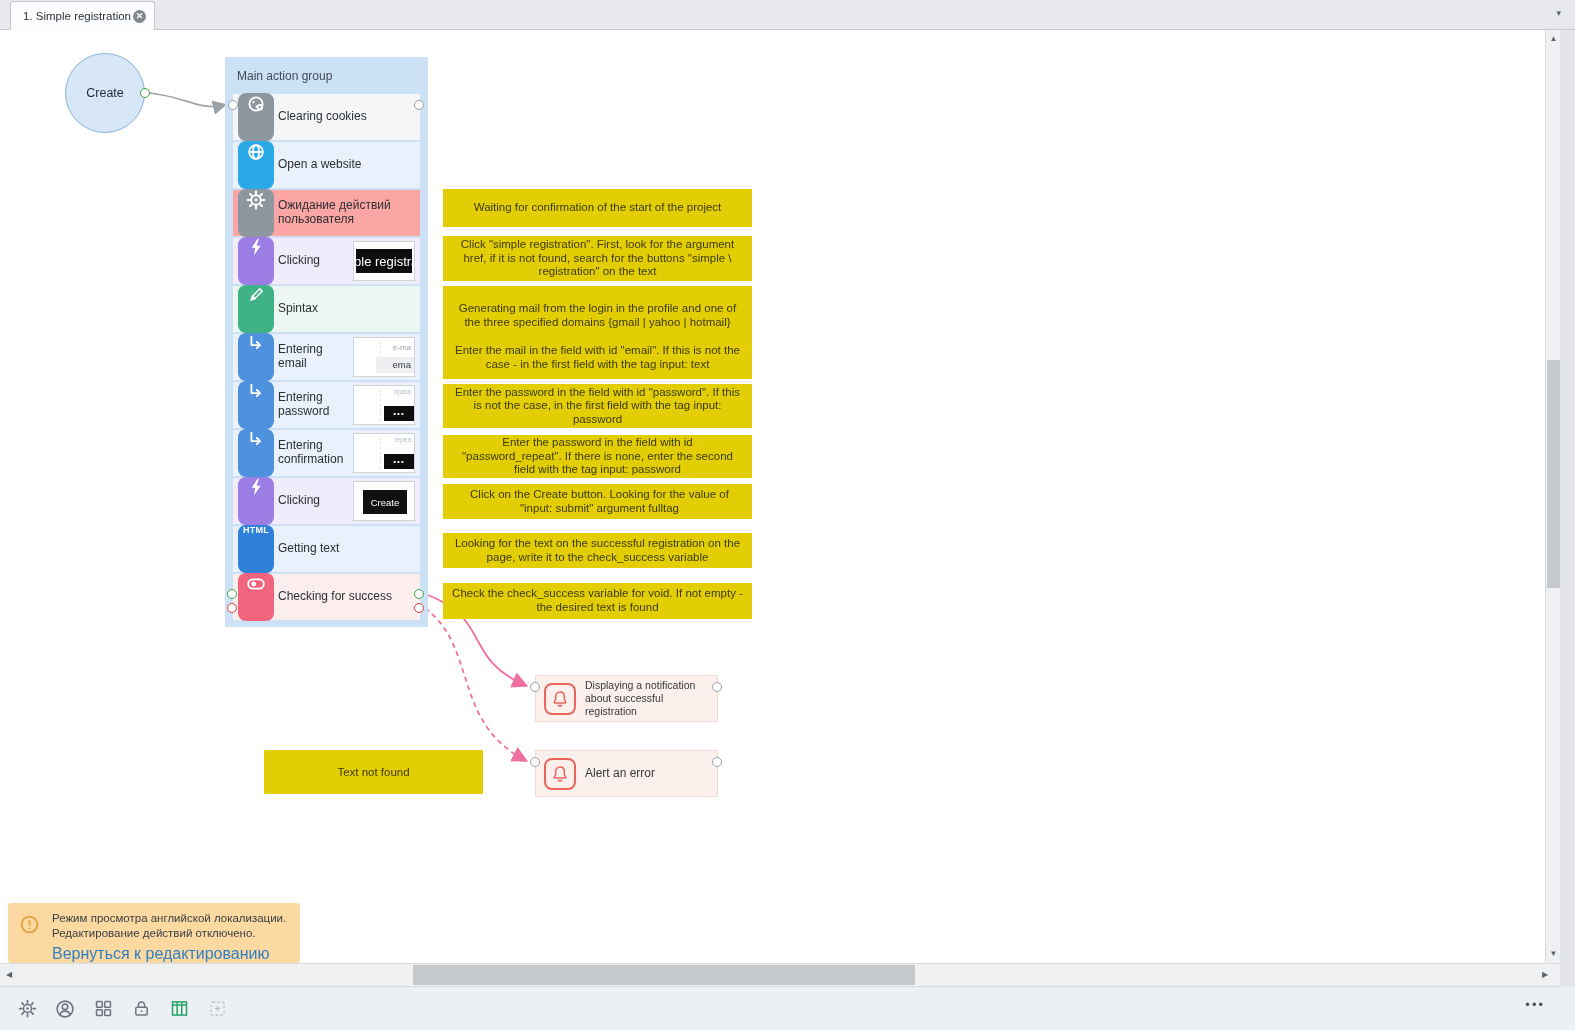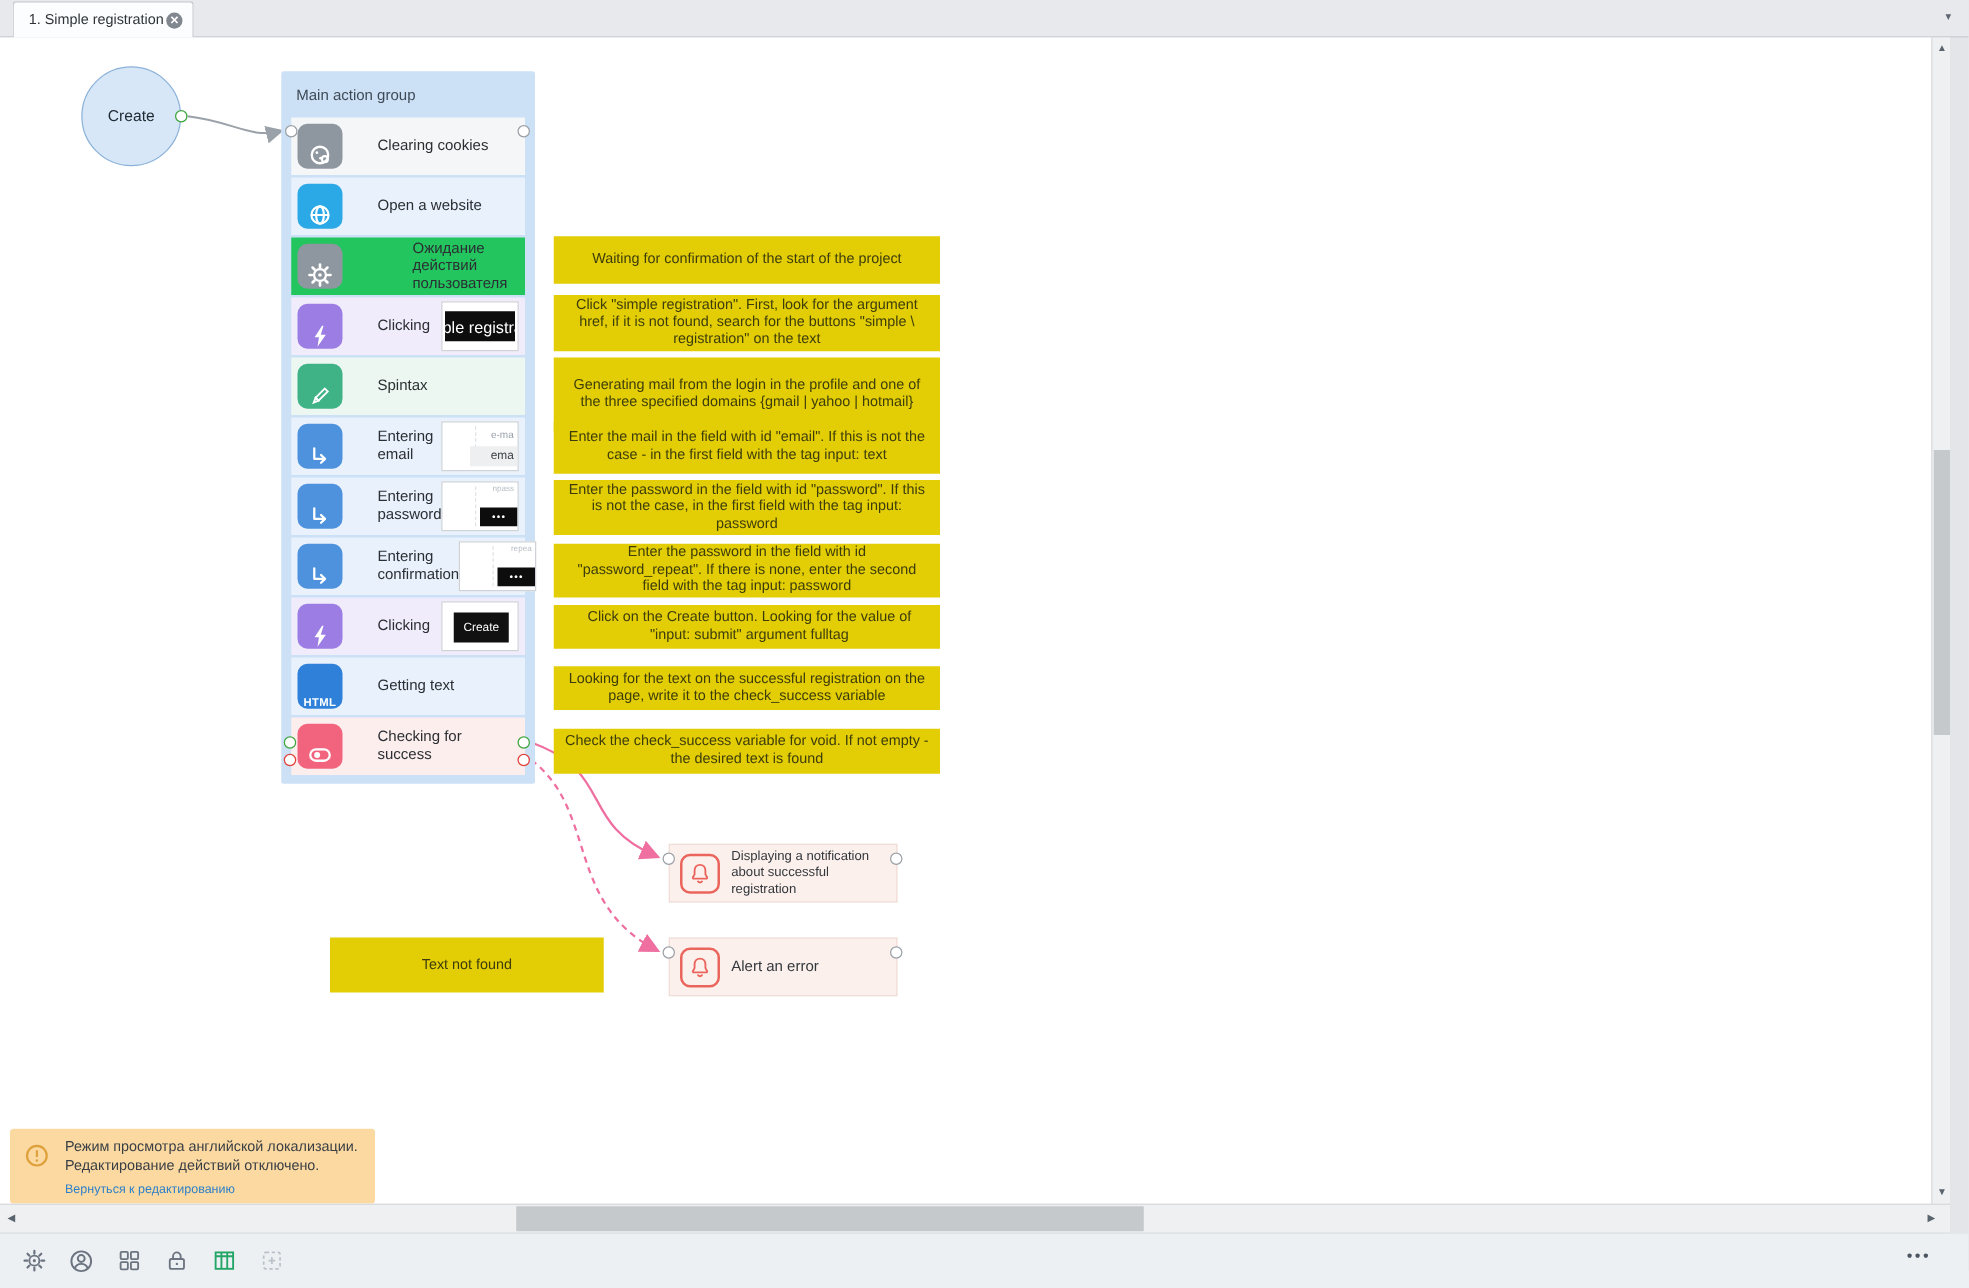--- a/index.html
+++ b/index.html
@@ -17,25 +17,25 @@
   
   .canvas { position:absolute; left:0; top:30px; width:1545px; height:933px; background:#ffffff; overflow:hidden; }
   svg.wires { position:absolute; left:0; top:0; width:1545px; height:933px; pointer-events:none; }
 
   .start-node { position:absolute; left:65px; top:23px; width:80px; height:80px; border-radius:50%; background:#d7e7f8; border:1px solid #8cb2d9; display:flex; align-items:center; justify-content:center; font-size:12.5px; color:#1f2a33; }
 
   .group { position:absolute; left:225px; top:27px; width:203px; height:570px; background:#cde1f6; border-radius:2px; }
   .group-title { position:absolute; left:12px; top:12px; font-size:12px; color:#3f4a56; }
   .rows { position:absolute; left:8px; top:37px; width:187px; display:flex; flex-direction:column; gap:2px; }
   .row { height:46px; display:flex; align-items:center; padding:0 5px; position:relative; }
-  .row-icon { width:36px; height:36px; border-radius:8px; flex:0 0 36px; display:flex; align-items:flex-end; justify-content:center; margin-right:28px; }
+  .row-icon { width:36px; height:48px; border-radius:8px; flex:0 0 36px; display:flex; align-items:flex-start; justify-content:center; margin-right:4px; }
   .row-label { font-size:12px; color:#2b2f33; line-height:1.15; flex:1; }
   .ic-gray{background:#8e979f;} .ic-globe{background:#2ba9e6;} .ic-purple{background:#9b7de3;}
   .ic-green{background:#3fb286;} .ic-enter{background:#4e92de;} .ic-html{background:#2e80d9;} .ic-pink{background:#f2647e;}
-  .bg-gray{background:#f5f6f8;} .bg-blue{background:#e8f1fc;} .bg-wait{background:#22c55e;gap:28px;}
+  .bg-gray{background:#f5f6f8;} .bg-blue{background:#e8f1fc;} .bg-wait{background:#fca5a5;}
   .bg-purple{background:#f0ecfb;} .bg-green{background:#ecf7f1;} .bg-pink{background:#fdeeee;}
   .html-txt { color:#fff; font-size:9px; font-weight:bold; letter-spacing:.3px; }
 
   .thumb { position:relative; width:62px; height:40px; background:#fff; border:1px solid #cfd3d7; flex:0 0 62px; overflow:hidden; }
   .thumb-black { position:absolute; left:2px; right:2px; top:7px; height:24px; background:#0d0d0d; color:#fff; font-size:13px; display:flex; align-items:center; justify-content:center; white-space:nowrap; overflow:hidden; }
   .thumb-create { position:absolute; left:9px; top:8px; width:44px; height:24px; background:#111; color:#fff; font-size:9.5px; display:flex; align-items:center; justify-content:center; }
   .thumb-mailtop { position:absolute; right:3px; top:5px; font-size:8px; color:#9aa2aa; }
   .thumb-mailval { position:absolute; right:0; top:19px; left:22px; height:16px; background:#edeff1; font-size:9.5px; color:#3a3f44; text-align:right; padding:2px 3px 0 0; }
   .thumb-faint { position:absolute; right:3px; top:2px; font-size:6.5px; color:#b7bdc4; }
   .thumb-dots { position:absolute; right:0; bottom:3px; width:30px; height:15px; background:#0d0d0d; color:#fff; font-size:8px; letter-spacing:1px; display:flex; align-items:center; justify-content:center; }
@@ -49,21 +49,21 @@
   .alert-label { font-size:10.5px; color:#33383d; line-height:1.25; }
   .alert-label.big { font-size:12px; }
 
   .connector { position:absolute; width:10px; height:10px; border-radius:50%; background:#fff; border:1.5px solid #9aa0a6; }
   .connector.green { border-color:#3da53d; }
   .connector.red { border-color:#e04038; }
 
   .banner { position:absolute; left:8px; top:873px; width:292px; height:60px; background:#fbd9a1; border-radius:3px; padding:8px 10px 0 44px; }
   .banner-icon { position:absolute; left:11px; top:11px; }
   .banner-line { font-size:11.5px; color:#3a3f45; line-height:1.3; }
-  .banner-link { font-size:10px; color:#2f80c7; margin-top:4px; display:inline-block; cursor:pointer; }
+  .banner-link { font-size:16px; color:#2f80c7; margin-top:4px; display:inline-block; cursor:pointer; }
 
   
   .vscroll { position:absolute; right:15px; top:30px; width:15px; height:933px; background:#eef0f1; border-left:1px solid #d9dcdf; }
   .vscroll .arrow { position:absolute; left:0; width:15px; height:14px; color:#5a646e; font-size:8px; text-align:center; line-height:14px; }
   .vthumb { position:absolute; left:1px; top:330px; width:13px; height:228px; background:#c6c9cc; }
   .hscroll { position:absolute; left:0; top:963px; width:1560px; height:24px; background:#eef0f1; border-top:1px solid #d9dcdf; border-bottom:1px solid #d9dcdf; }
   .hscroll .arrow { position:absolute; top:0; width:14px; height:22px; color:#5a646e; font-size:8px; text-align:center; line-height:22px; }
   .hthumb { position:absolute; left:413px; top:1px; width:502px; height:20px; background:#c6c9cc; }
 
   

